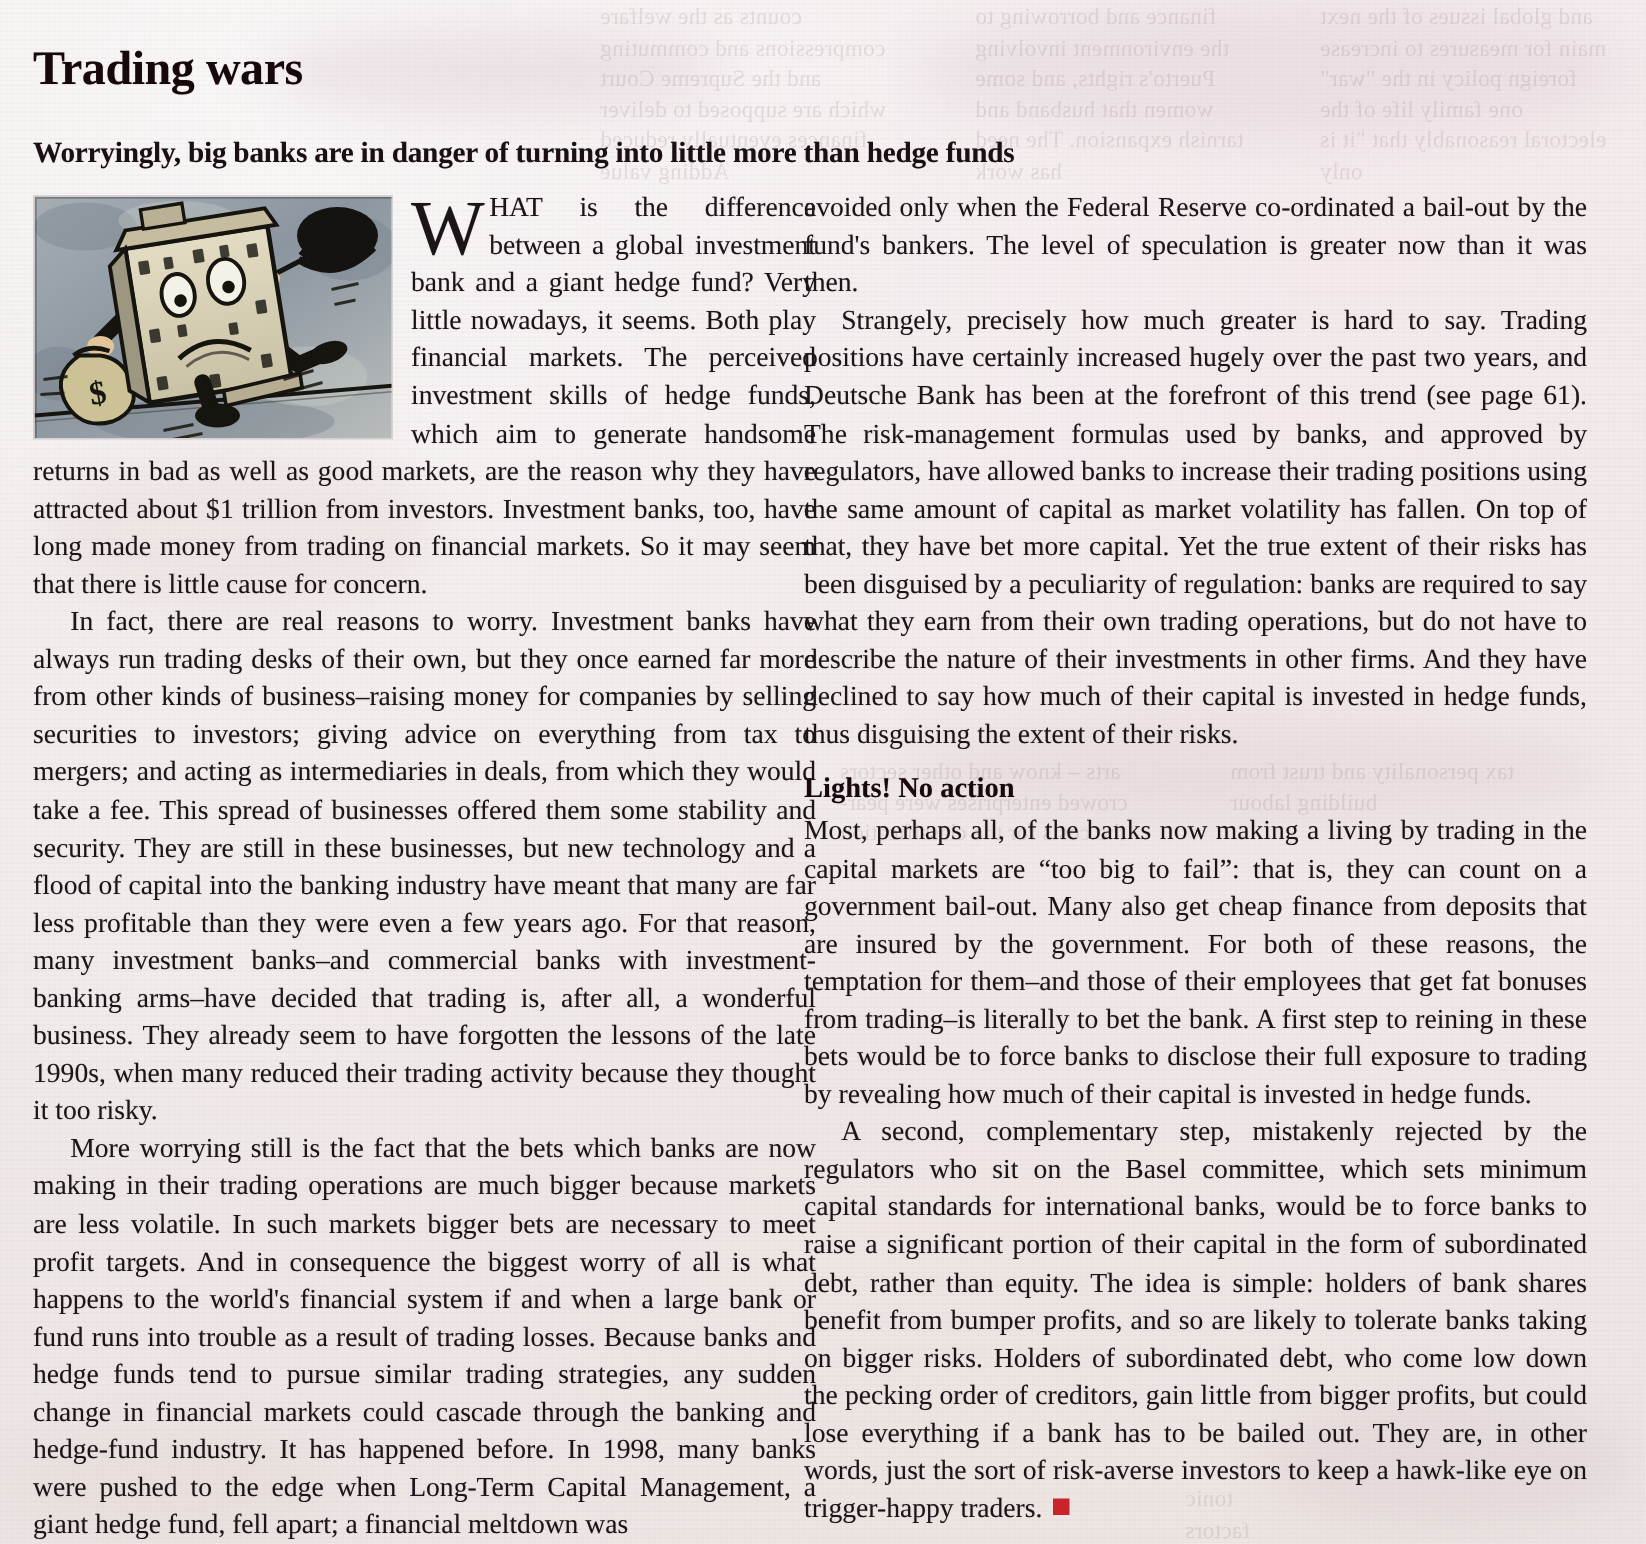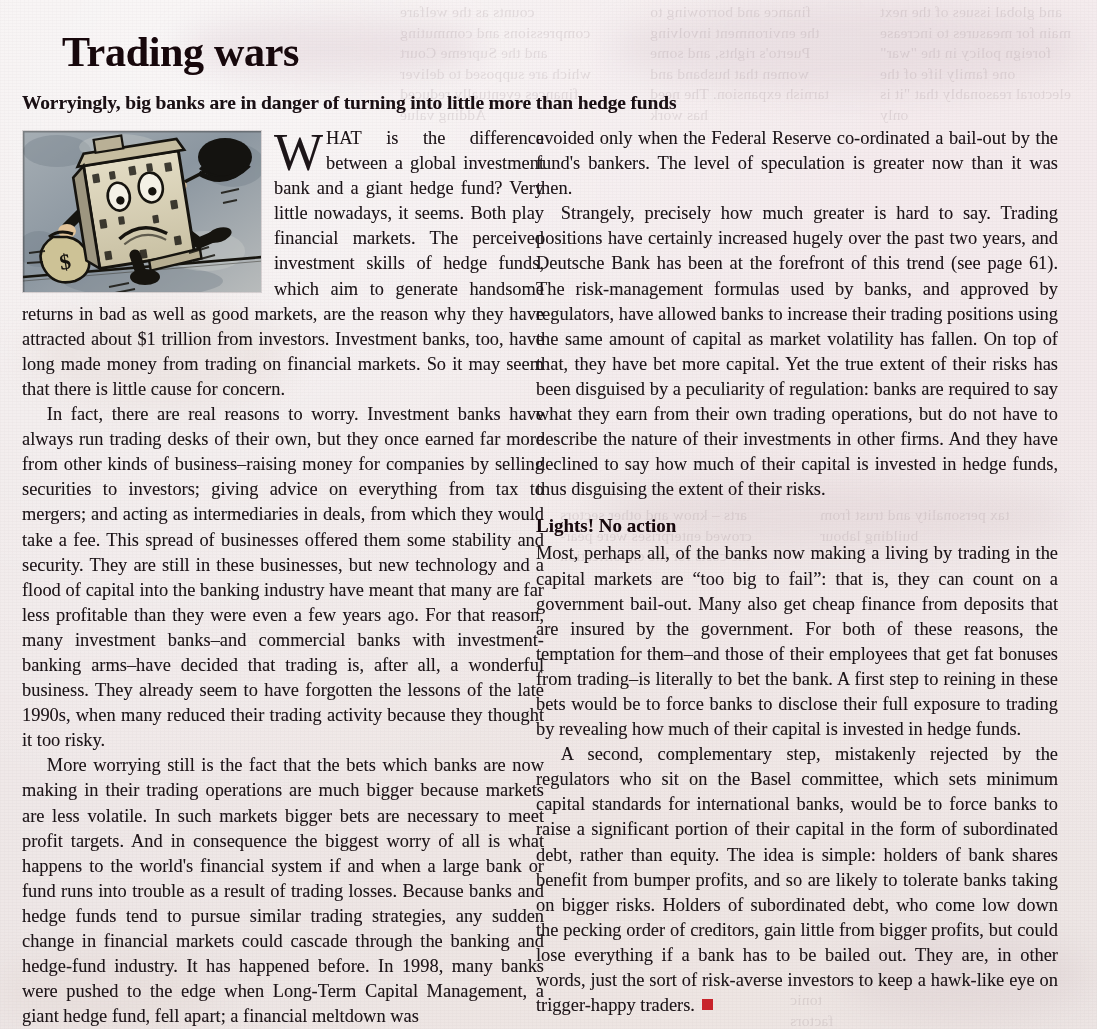--- a/index.html
+++ b/index.html
@@ -46,26 +46,25 @@
     transform:scaleX(-1);
     white-space:pre-wrap;
     letter-spacing:.2px;
   }
 
   
   .sheet{position:absolute;inset:0;z-index:3;}
 
   #headline{
     position:absolute;left:22px;top:2px;
-    font-size:42px;line-height:44px;
+    font-size:32px;line-height:44px;
     font-weight:bold;
     letter-spacing:-.3px;
     color:#17080c;
     font-family:"Liberation Serif", serif;
-    margin-left:40px;
   }
 
   #standfirst{
     position:absolute;left:22px;top:91px;width:1050px;
     font-size:19.5px;line-height:24px;
     font-weight:bold;
     color:#1a1014;
     letter-spacing:-.15px;
   }
 

